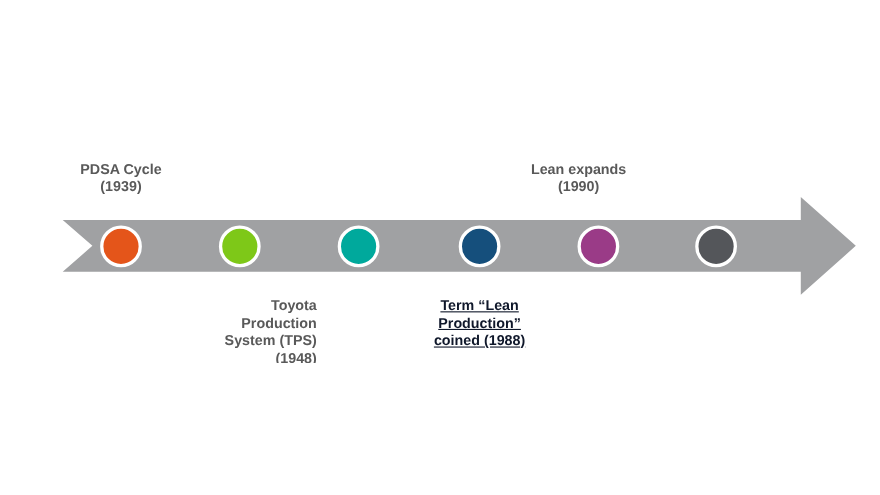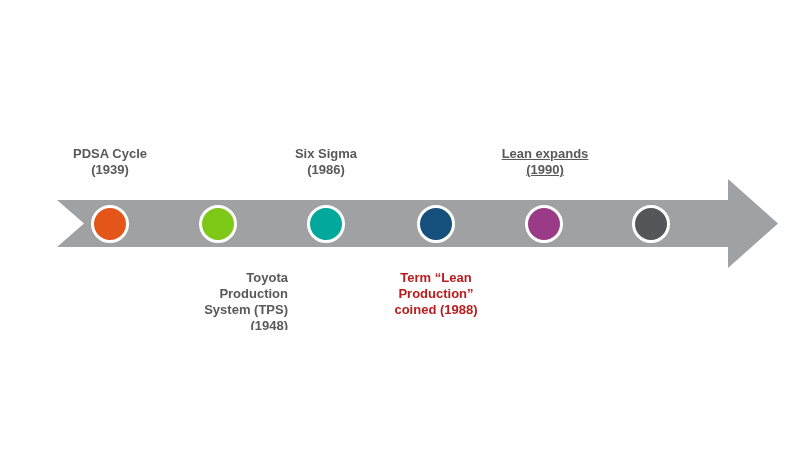--- a/index.html
+++ b/index.html
@@ -48,21 +48,21 @@
   .p0 { left: 91px; }
   .p1 { left: 199px; }
   .p2 { left: 307px; }
   .p3 { left: 417px; }
   .p4 { left: 525px; }
   .p5 { left: 632px; }
   .l0 { left: 40px; }
   .l1 { left: 148px; text-align: right; }
   .l2 { left: 256px; }
   .l3 { left: 366px; }
-  .l4 { left: 475px; text-decoration: underline; }
+  .l4 { left: 456px; }
   .l5 { left: 581px; }
 </style>
 </head>
 <body>
 
 <div class="stage">
 
   <svg class="arrow-svg" viewBox="0 0 800 450" aria-hidden="true">
     <polygon points="57,200 728,200 728,179 778,223.5 728,268 728,247 57,247 84,223.5" style="fill: rgb(160, 161, 163);"></polygon>
   </svg>
@@ -73,21 +73,19 @@
   <div class="dot p3" style="background-color: rgb(21, 79, 124);"></div>
   <div class="dot p4" style="background-color: rgb(154, 59, 135);"></div>
   <div class="dot p5" style="background-color: rgb(84, 86, 90);"></div>
 
   <div class="lbl above l0" style="color: rgb(89, 89, 89);">PDSA Cycle
 (1939)</div>
   <div class="lbl below l1" style="color: rgb(89, 89, 89);">Toyota
 Production
 System (TPS)
 (1948)</div>
-  <div class="lbl above l2" style="color: rgb(89, 89, 89);">Six Sigma
-(1986)</div>
-  <div class="lbl below l3" style="color: #b91c1c;">Term “Lean
+  <div class="lbl below l3" style="color: #0f172a; text-decoration: underline;">Term “Lean
 Production”
 coined (1988)</div>
   <div class="lbl above l4" style="color: rgb(89, 89, 89);">Lean expands
 (1990)</div>
 
 </div>
 
 </body></html>

